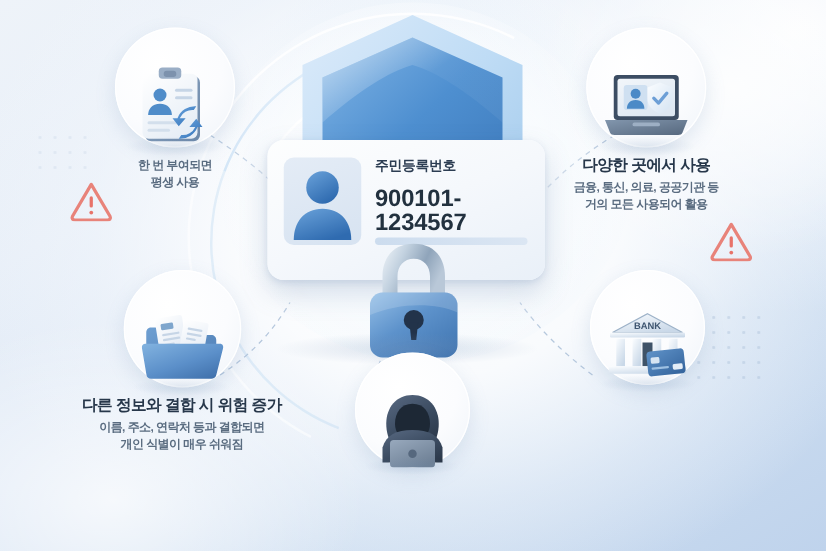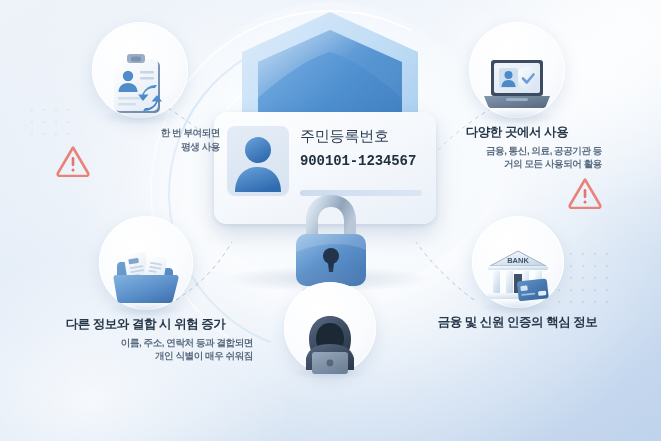--- a/index.html
+++ b/index.html
@@ -91,34 +91,33 @@
   .idcard-photo {
     position: absolute;
     left: 13px; top: 14px;
     width: 62px; height: 70px;
     border-radius: 8px;
     background: linear-gradient(160deg, #e4ecf6 0%, #d7e3f1 100%);
     overflow: hidden;
   }
   .idcard-text { position: absolute; left: 86px; top: 16px; right: 12px; }
   .idcard-label {
-    font-size: 15px;
-    font-weight: 400;
+    font-size: 11px;
+    font-weight: 700;
     color: #2c3d52;
     letter-spacing: -0.2px;
     line-height: 1;
   }
   .idcard-number {
     margin-top: 11px;
-    font-size: 14px;
+    font-size: 19px;
     font-weight: 600;
     color: #22313f;
     letter-spacing: -0.1px;
     line-height: 1;
-    font-family: Liberation Mono, monospace;
   }
   .idcard-bar {
     position: absolute;
     left: 86px; right: 14px; top: 78px;
     height: 6px;
     border-radius: 3px;
     background: linear-gradient(90deg, #ccdcee, #dbe6f3);
   }
 
   .lock-wrap { position: absolute; left: 94px; top: 182px; width: 82px; height: 100px; }
@@ -155,21 +154,21 @@
   .node-title {
     text-align: center;
     font-size: 12.5px;
     font-weight: 700;
     color: #27374a;
     letter-spacing: -0.45px;
     white-space: nowrap;
     line-height: 1.1;
   }
   .node-desc {
-    text-align: right;
+    text-align: center;
     font-size: 9.6px;
     font-weight: 600;
     color: #5a6c80;
     letter-spacing: -0.45px;
     line-height: 1.42;
     margin-top: 4px;
     white-space: nowrap;
   }
 
   
@@ -481,17 +480,16 @@
         <rect x="3" y="45" width="62" height="6" rx="1.5" fill="url(#bankG)"></rect>
         <g transform="rotate(-6 48 44)">
           <rect x="34" y="32" width="30" height="20" rx="3.2" fill="url(#cardG)"></rect>
           <rect x="37" y="37" width="7" height="5" rx="1.2" fill="#d6e4f2"></rect>
           <rect x="37" y="45" width="14" height="1.8" rx="0.9" fill="#9dc0e2"></rect>
           <rect x="54" y="44" width="8" height="4.5" rx="1.2" fill="#e3edf7"></rect>
         </g>
       </svg>
     </div>
     <div class="node-text">
-      <div class="node-title">금융 및 신원 인증의 핵심 정보</div>
     </div>
   </div>
 
 </div>
 
 </body></html>

